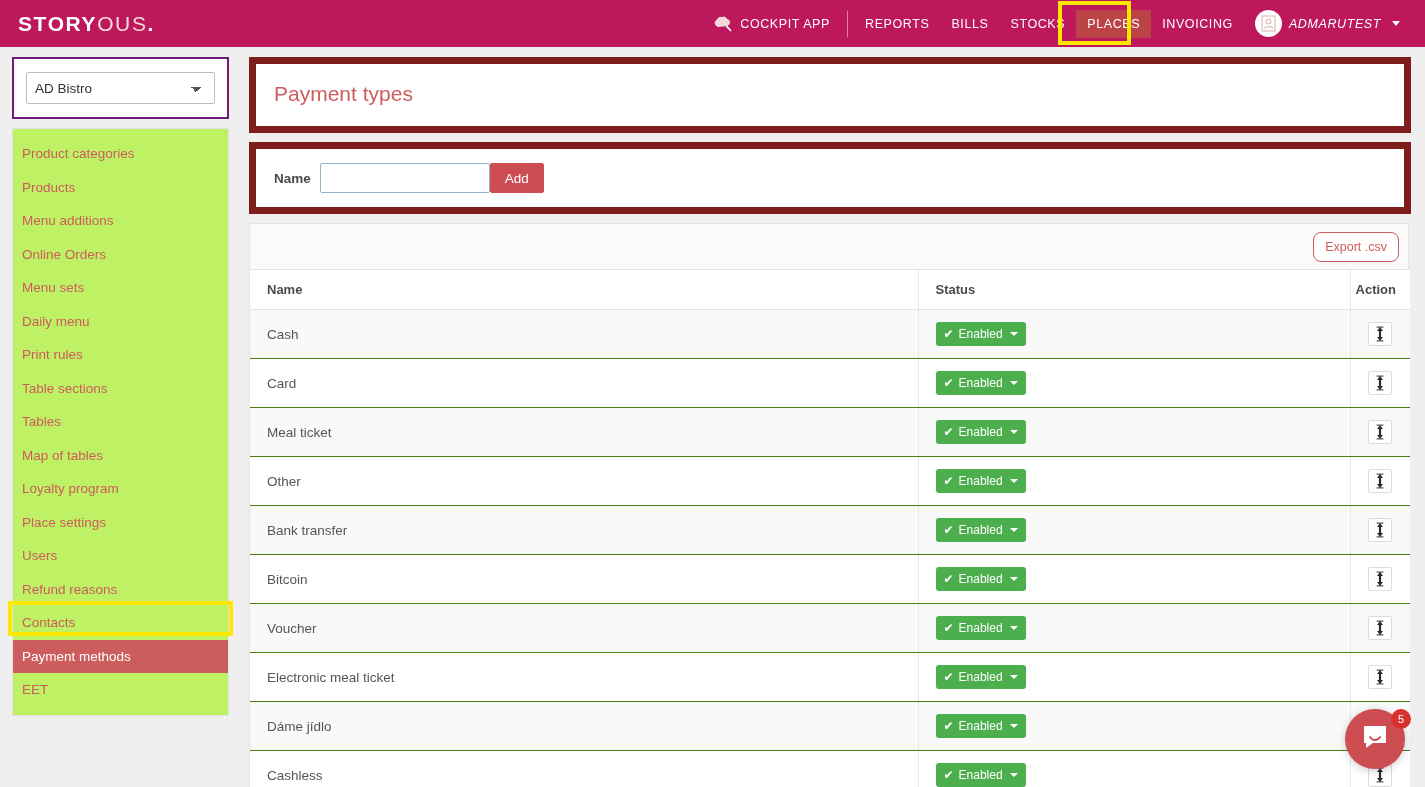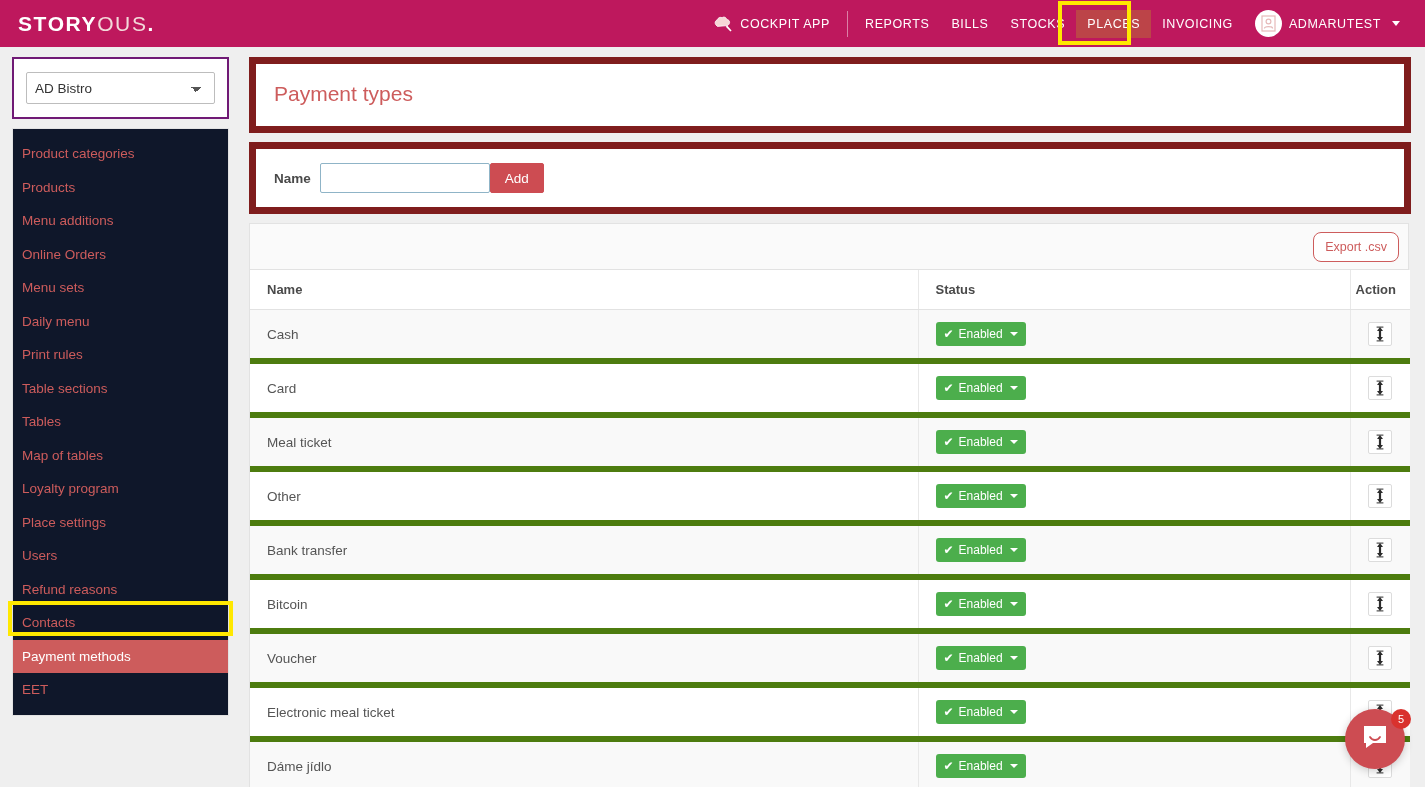--- a/index.html
+++ b/index.html
@@ -106,21 +106,21 @@
     -webkit-appearance: none;
     background-image:
       linear-gradient(45deg, transparent 50%, #555 50%),
       linear-gradient(135deg, #555 50%, transparent 50%);
     background-position: calc(100% - 18px) 14px, calc(100% - 13px) 14px;
     background-size: 5px 5px, 5px 5px;
     background-repeat: no-repeat;
     cursor: pointer;
   }
   .menu-card {
-    background: #0f172a;
+    background: #bef264;
     border: 1px solid #e2e2e2;
     padding: 8px 0 8px 0;
   }
   .menu-link {
     display: block;
     color: #cd5c5c;
     font-size: 13.5px;
     line-height: 1;
     padding: 10px 0 10px 9px;
     text-decoration: none;
@@ -226,21 +226,21 @@
     border-bottom: 1px solid #e2e2e2;
     background: #ffffff;
   }
   table.pt th.c-name   { width: 668px; border-right: 1px solid #e8e8e8; }
   table.pt th.c-status { width: 432px; border-right: 1px solid #e8e8e8; }
   table.pt th.c-action { width: 60px; text-align: right; padding-right: 14px; padding-left: 0; }
   table.pt td {
     font-size: 13.5px;
     color: #555555;
     padding: 16px 0 16px 17px;
-    border-bottom: 6px solid #4d7c0f;
+    border-bottom: 1px solid #4d7c0f;
     vertical-align: middle;
   }
   table.pt td.c-name   { border-right: 1px solid #e8e8e8; }
   table.pt td.c-status { border-right: 1px solid #e8e8e8; padding-top: 12px; padding-bottom: 12px; }
   table.pt td.c-action { text-align: center; padding-left: 0; padding-top: 11px; padding-bottom: 11px; }
   table.pt tbody tr:nth-child(odd) td { background: #f9f9f9; }
   table.pt tbody tr:nth-child(even) td { background: #ffffff; }
 
   .badge-enabled {
     display: inline-flex; align-items: center; gap: 5px;
@@ -310,21 +310,21 @@
         </svg>
       </span>
       <span>COCKPIT APP</span>
     </div>
     <div class="nav-sep"></div>
     <div class="nav-item">REPORTS</div>
     <div class="nav-item">BILLS</div>
     <div class="nav-item">STOCKS</div>
     <div class="nav-item active">PLACES</div>
     <div class="nav-item">INVOICING</div>
-    <div class="nav-item" style="">
+    <div class="nav-item" style="font-style:italic;">
       <span class="avatar">
         <svg width="15" height="17" viewBox="0 0 15 17">
           <rect x="1" y="1" width="13" height="15" fill="none" stroke="#e6b9b9" stroke-width="1.2"></rect>
           <circle cx="7.5" cy="6.5" r="2.4" fill="none" stroke="#e6b9b9" stroke-width="1.2"></circle>
           <path d="M3.4 13.6 C3.4 10.9 11.6 10.9 11.6 13.6" fill="none" stroke="#e6b9b9" stroke-width="1.2"></path>
         </svg>
       </span>
       <span>ADMARUTEST</span>
       <span class="caret-down"></span>
     </div>

